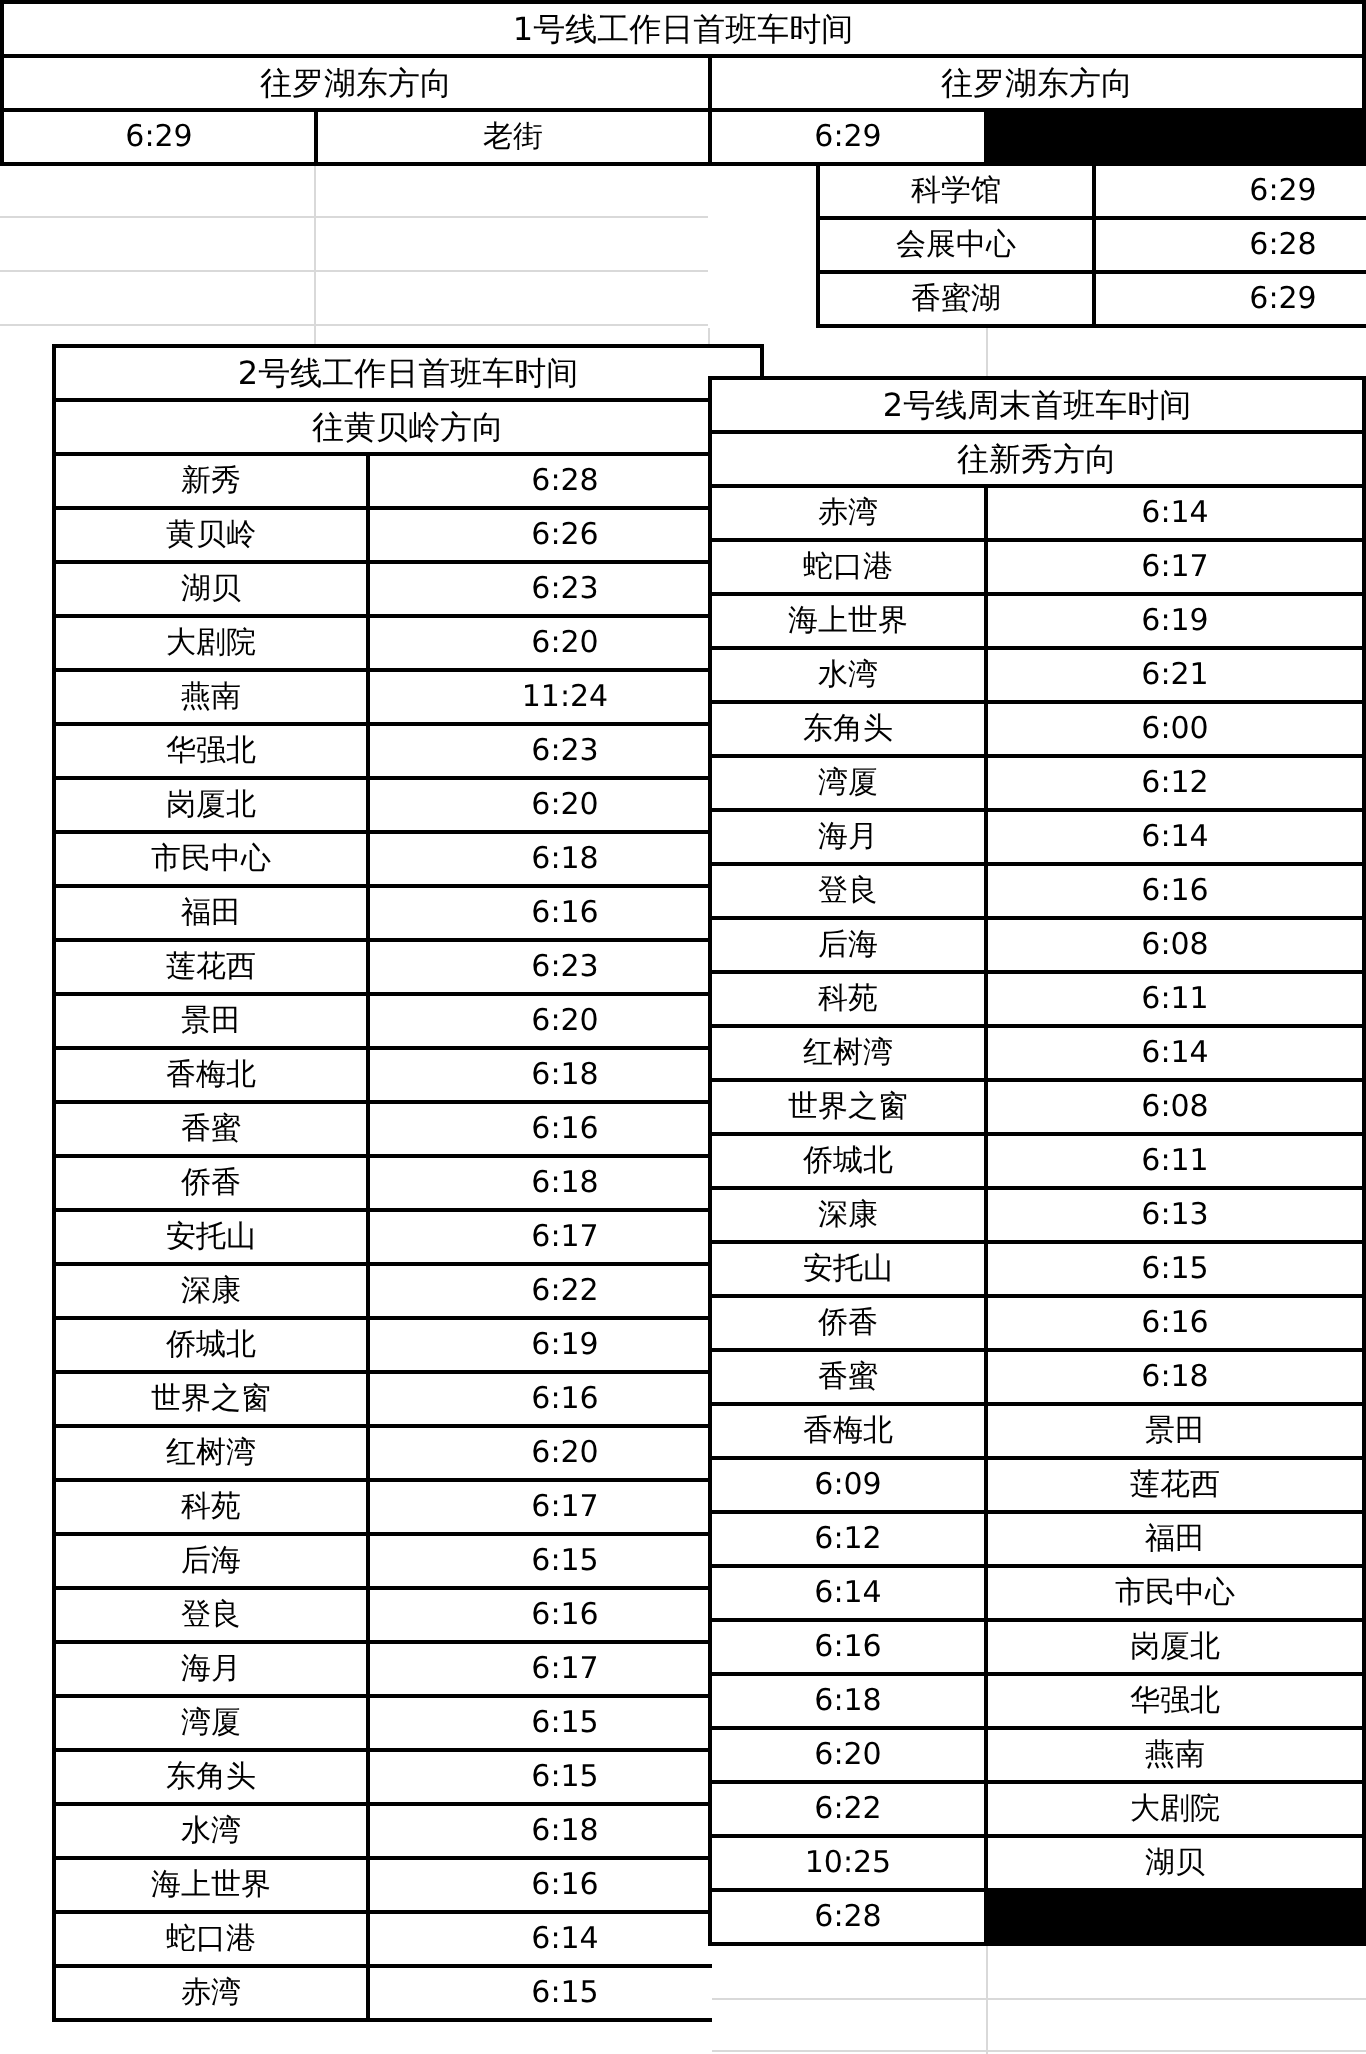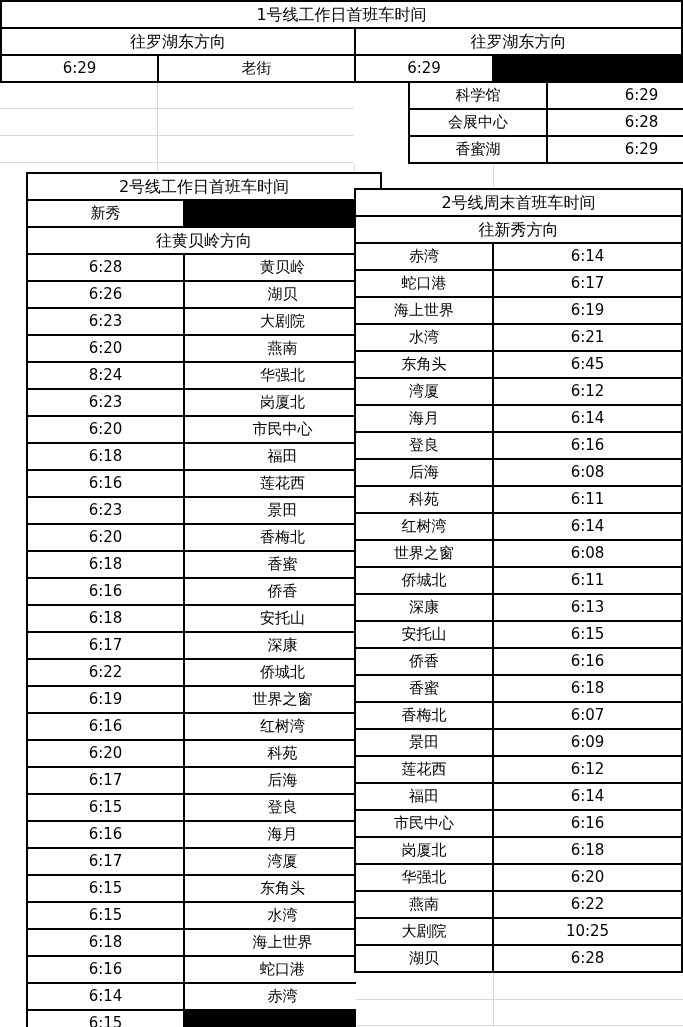--- a/index.html
+++ b/index.html
@@ -75,32 +75,32 @@
     <div class="vline" style="left:157px; height:105px;"></div>
   </div>
 
   <div class="empty" style="left:354px; top:164px; width:329px; height:24px;">
     <div class="vline" style="left:0;     height:24px;"></div>
     <div class="vline" style="left:139px; height:24px;"></div>
   </div>
 
   <div class="grid" id="s2-left" style="left:0; top:172px; width:356px; grid-template-columns:155px 195px;margin-left:26px;">
     <div class="cell title span2">2号线工作日首班车时间</div>
-    <div class="cell">新秀</div>
-
-  <div class="cell title span2">往黄贝岭方向</div>
+    <div class="cell title span2">往黄贝岭方向</div>
+
+  <div class="cell">新秀</div>
       <div class="cell">6:28</div>
       <div class="cell">黄贝岭</div>
       <div class="cell">6:26</div>
       <div class="cell">湖贝</div>
       <div class="cell">6:23</div>
       <div class="cell">大剧院</div>
       <div class="cell">6:20</div>
       <div class="cell">燕南</div>
-      <div class="cell">8:24</div>
+      <div class="cell">11:24</div>
       <div class="cell">华强北</div>
       <div class="cell">6:23</div>
       <div class="cell">岗厦北</div>
       <div class="cell">6:20</div>
       <div class="cell">市民中心</div>
       <div class="cell">6:18</div>
       <div class="cell">福田</div>
       <div class="cell">6:16</div>
       <div class="cell">莲花西</div>
       <div class="cell">6:23</div>
@@ -150,21 +150,21 @@
 
   <div class="cell">赤湾</div>
       <div class="cell">6:14</div>
       <div class="cell">蛇口港</div>
       <div class="cell">6:17</div>
       <div class="cell">海上世界</div>
       <div class="cell">6:19</div>
       <div class="cell">水湾</div>
       <div class="cell">6:21</div>
       <div class="cell">东角头</div>
-      <div class="cell">6:45</div>
+      <div class="cell">6:00</div>
       <div class="cell">湾厦</div>
       <div class="cell">6:12</div>
       <div class="cell">海月</div>
       <div class="cell">6:14</div>
       <div class="cell">登良</div>
       <div class="cell">6:16</div>
       <div class="cell">后海</div>
       <div class="cell">6:08</div>
       <div class="cell">科苑</div>
       <div class="cell">6:11</div>
@@ -176,21 +176,20 @@
       <div class="cell">6:11</div>
       <div class="cell">深康</div>
       <div class="cell">6:13</div>
       <div class="cell">安托山</div>
       <div class="cell">6:15</div>
       <div class="cell">侨香</div>
       <div class="cell">6:16</div>
       <div class="cell">香蜜</div>
       <div class="cell">6:18</div>
       <div class="cell">香梅北</div>
-      <div class="cell">6:07</div>
       <div class="cell">景田</div>
       <div class="cell">6:09</div>
       <div class="cell">莲花西</div>
       <div class="cell">6:12</div>
       <div class="cell">福田</div>
       <div class="cell">6:14</div>
       <div class="cell">市民中心</div>
       <div class="cell">6:16</div>
       <div class="cell">岗厦北</div>
       <div class="cell">6:18</div>

